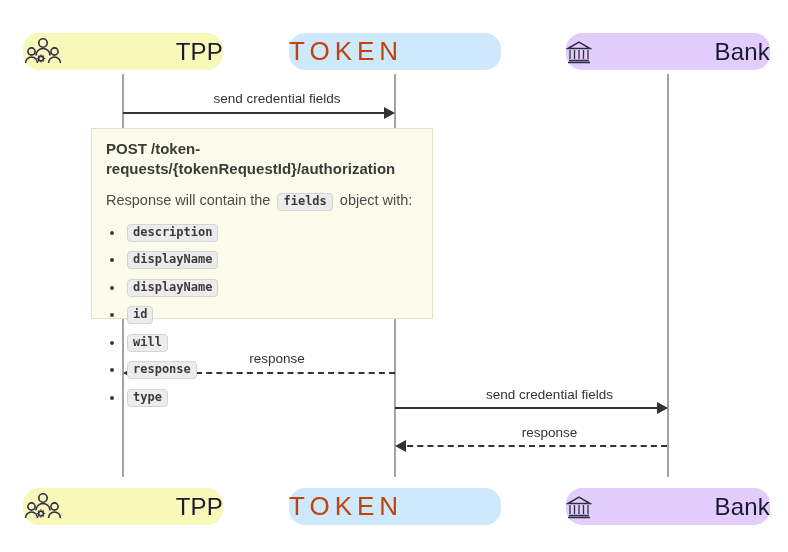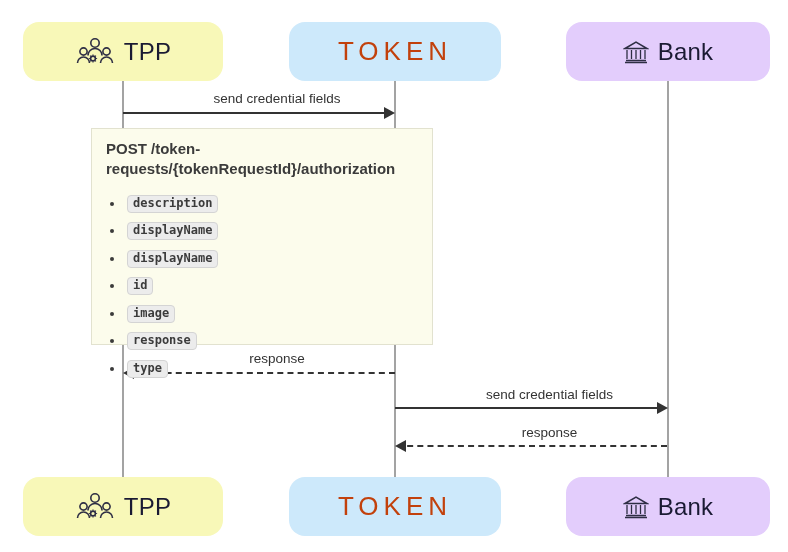--- a/index.html
+++ b/index.html
@@ -7,41 +7,42 @@
     width:788px;height:552px;position:relative;background:#ffffff;
     font-family:"Liberation Sans", sans-serif;overflow:hidden;
   }
   .canvas{position:absolute;inset:0;}
 
   
   .lifeline{position:absolute;width:2px;top:74px;height:403px;background:#a3a3a3;z-index:1;}
 
   
   .actor{
-    position:absolute;height:59px;border-radius:16px;z-index:2;
-    display:flex;align-items:center;justify-content:center;gap:9px;
+    position:absolute;height:37px;border-radius:16px;z-index:2;
+    display:flex;align-items:center;justify-content:space-between;gap:9px;
     color:#1a1a33;
+    margin-top:11px;
   }
   .actor-label{font-size:24px;color:#1a1a33;letter-spacing:.2px;}
   .token-logo{font-size:26px;letter-spacing:5px;color:#c2410c;font-weight:400;}
   .actor-icon{display:flex;align-items:center;}
 
   
   .msg-line{position:absolute;height:0;border-top:2px solid #333333;z-index:3;}
   .msg-line.dashed{border-top-style:dashed;}
   .head{position:absolute;width:0;height:0;top:-7px;}
   .head.right{right:-2px;border-top:6px solid transparent;border-bottom:6px solid transparent;border-left:11px solid #333333;}
   .head.left{left:-2px;border-top:6px solid transparent;border-bottom:6px solid transparent;border-right:11px solid #333333;}
   .msg-label{
     position:absolute;text-align:center;font-size:13.5px;color:#333333;z-index:3;padding-left:18px;
   }
 
   
   .note{
-    position:absolute;left:91px;top:128px;width:342px;height:217px;box-sizing:border-box;
+    position:absolute;left:91px;top:128px;width:342px;height:191px;box-sizing:border-box;
     background:#fcfcec;border:1px solid #e2e2cf;z-index:5;
     padding:10px 14px;color:#4a4a4a;
   }
   .note-title{font-weight:bold;font-size:15px;color:#3b3b3b;line-height:1.35;
     overflow-wrap:break-word;margin:0 0 12px 0;}
   .note-body{font-size:14.5px;margin:0 0 10px 0;color:#4a4a4a;}
   .code-chip{
     font-family:"DejaVu Sans Mono","Liberation Mono",monospace;
     font-size:12px;font-weight:bold;color:#3b3b3b;
     background:#ececec;border:1px solid #d4d4d4;border-radius:4px;
@@ -91,26 +92,31 @@
     <span class="actor-label">Bank</span>
   </div>
 
   <div class="msg-label" style="left:123px;width:272px;top:91px">send credential fields</div>
   <div class="msg-line" style="left:123px;width:270px;top:112px">
     <span class="head right"></span>
   </div>
 
   <div class="note" style="background: rgb(252, 252, 236);">
     <p class="note-title">POST /token-requests/{tokenRequestId}/authorization</p>
+    <p class="note-body">
+      <span>Response will contain the</span>
+      <span class="code-chip">fields</span>
+      <span>object with:</span>
+    </p>
     <ul class="note-list">
       <li><span class="code-chip">description</span></li>
       <li><span class="code-chip">displayName</span></li>
       <li><span class="code-chip">displayName</span></li>
       <li><span class="code-chip">id</span></li>
-      <li><span class="code-chip">image</span></li>
+      <li><span class="code-chip">will</span></li>
       <li><span class="code-chip">response</span></li>
       <li><span class="code-chip">type</span></li>
     </ul>
   </div>
 
   <div class="msg-label" style="left:123px;width:272px;top:351px">response</div>
   <div class="msg-line dashed" style="left:125px;width:270px;top:372px">
     <span class="head left"></span>
   </div>
 

